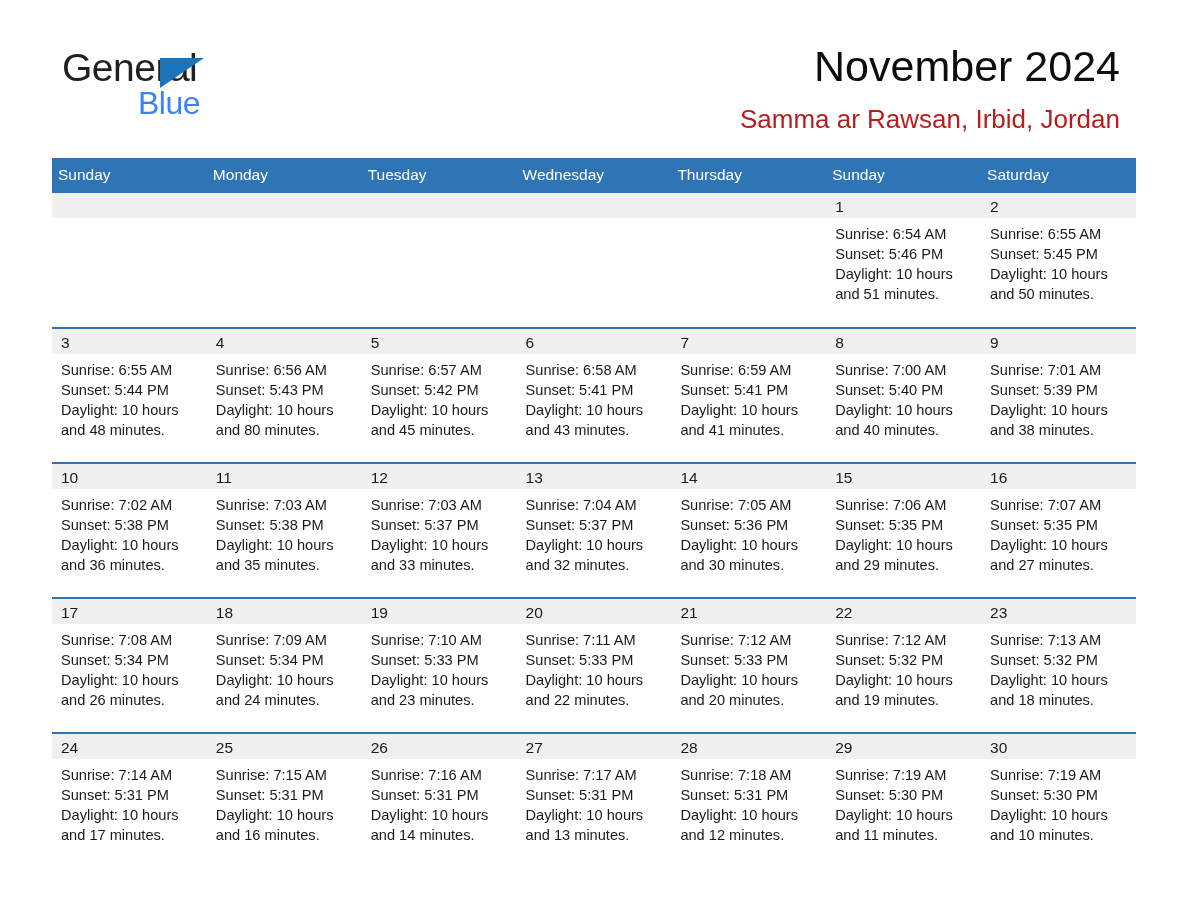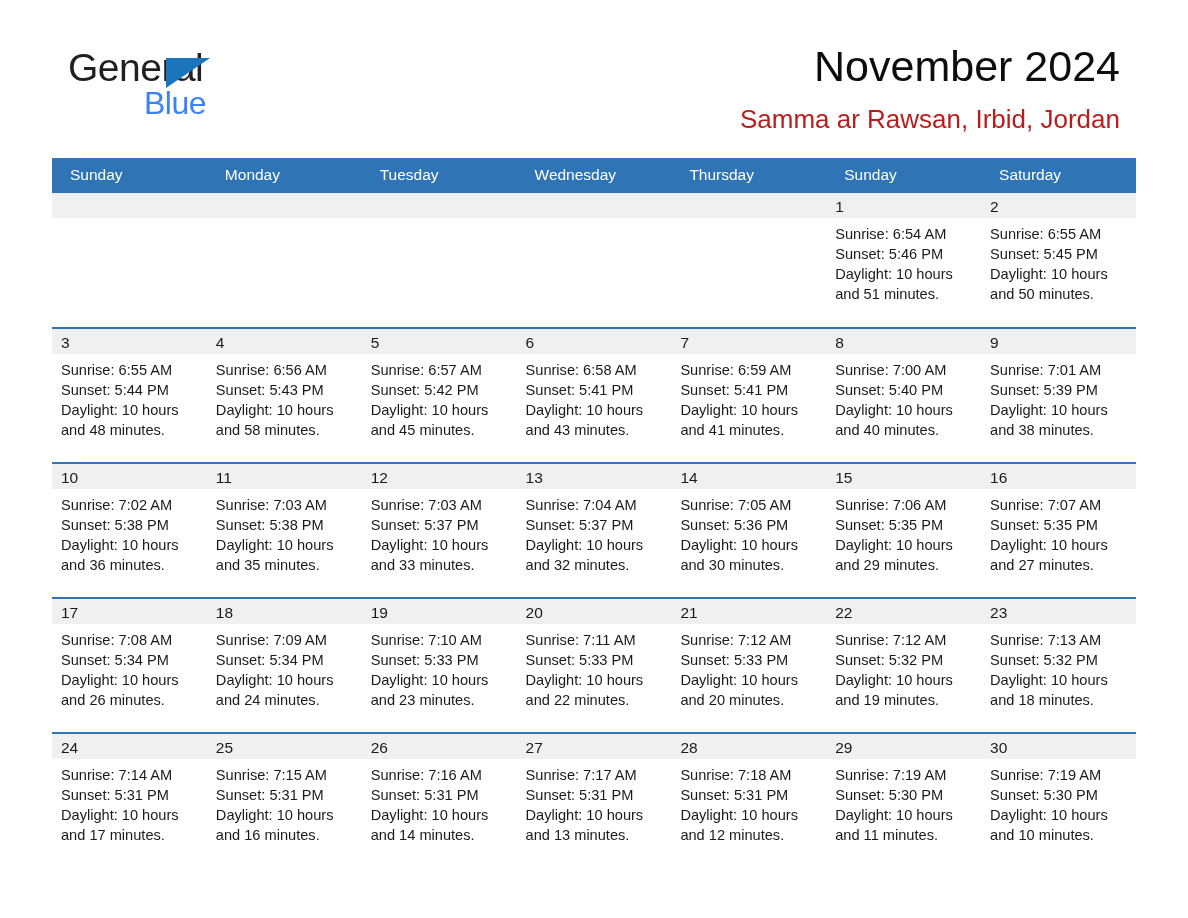--- a/index.html
+++ b/index.html
@@ -22,21 +22,21 @@
     padding: 0 52px;
   }
 
   
   .header {
     position: relative;
     height: 158px;
   }
   .brand {
     position: absolute;
-    left: 16px;
+    left: 10px;
     top: 46px;
     width: 200px;
     height: 74px;
     text-align: right;
   }
   .brand-general {
     position: absolute;
     left: 0;
     top: 0;
     font-size: 39px;
@@ -93,21 +93,21 @@
     table-layout: fixed;
   }
   .calendar col { width: 154.85px; }
 
   thead th {
     background: #2f74b5;
     color: #ffffff;
     font-size: 15.5px;
     font-weight: normal;
     text-align: left;
-    padding: 8px 0 9px 18px;
+    padding: 8px 0 9px 6px;
     height: 18px;
     vertical-align: middle;
   }
 
   tbody tr.week {
     height: 135px;
   }
   tbody td.day {
     vertical-align: top;
     padding: 0;
@@ -252,21 +252,21 @@
             <div>Daylight: 10 hours</div>
             <div>and 48 minutes.</div>
           </div>
         </td>
         <td class="day">
           <div class="daynum-band">4</div>
           <div class="details">
             <div>Sunrise: 6:56 AM</div>
             <div>Sunset: 5:43 PM</div>
             <div>Daylight: 10 hours</div>
-            <div>and 58 minutes.</div>
+            <div>and 80 minutes.</div>
           </div>
         </td>
         <td class="day">
           <div class="daynum-band">5</div>
           <div class="details">
             <div>Sunrise: 6:57 AM</div>
             <div>Sunset: 5:42 PM</div>
             <div>Daylight: 10 hours</div>
             <div>and 45 minutes.</div>
           </div>

